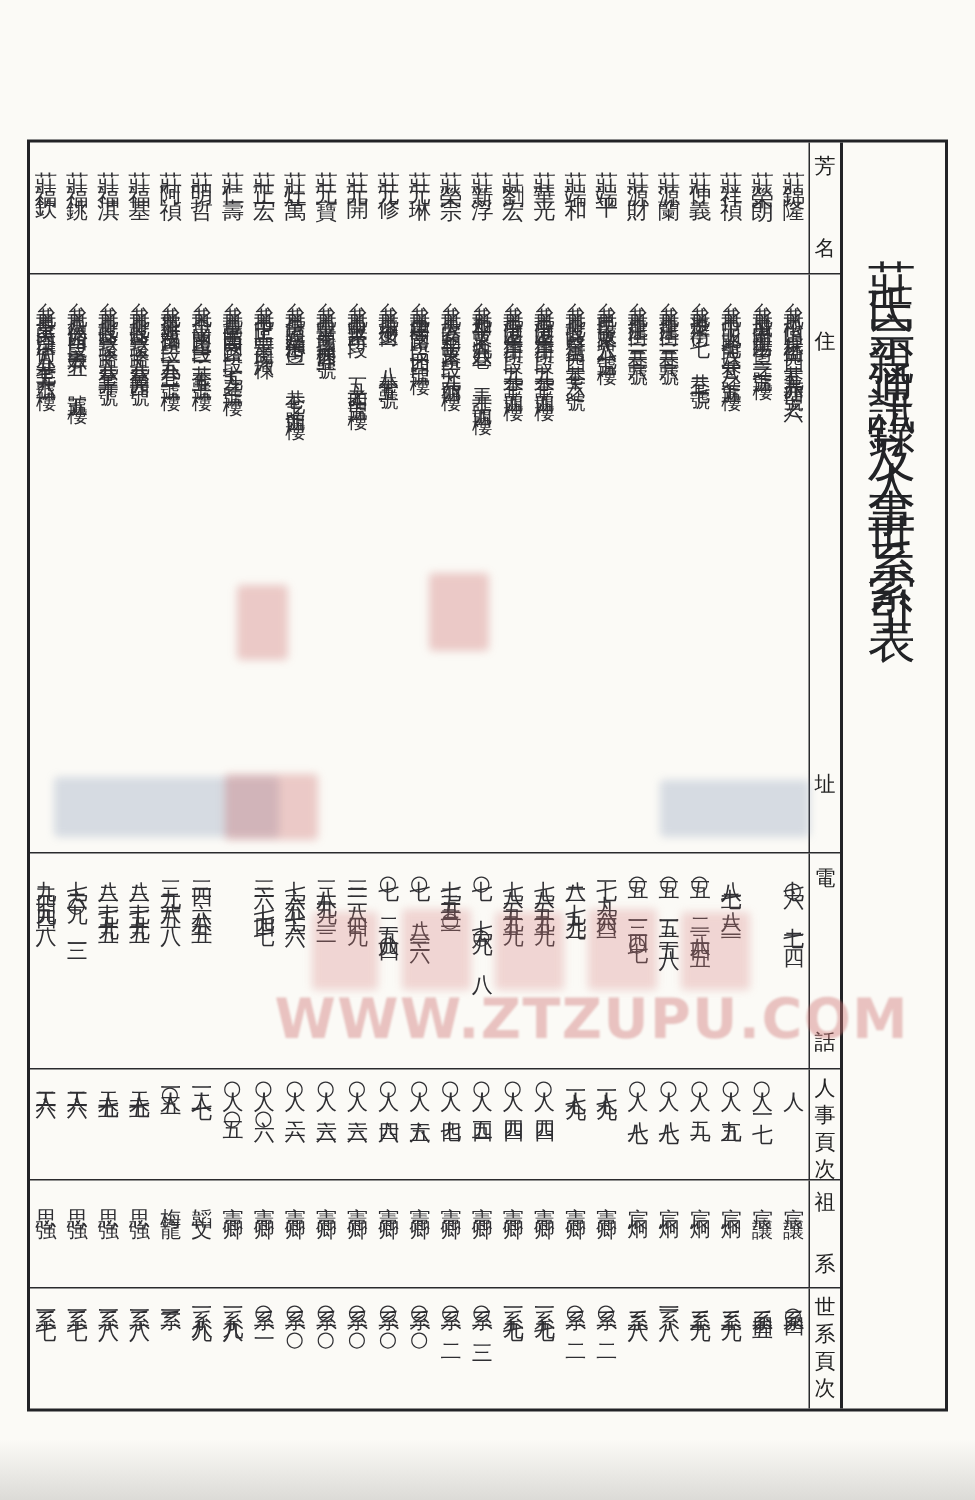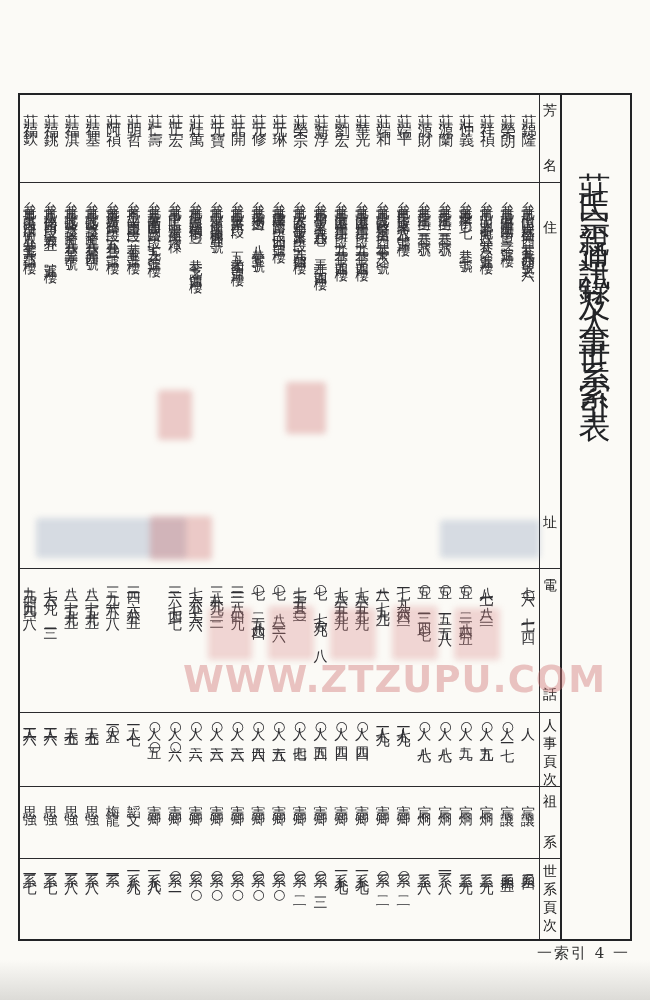--- a/index.html
+++ b/index.html
@@ -577,21 +577,20 @@
           <div class="cell">
             <span class="vtext">系二一七</span>
           </div>
         </div>
       </div>
     <div class="title-area">
       <div class="title">莊氏宗親通訊錄及人事世系索引表</div>
     </div>
   </div>
 
-  <div class="footer">一索引 4 一</div>
 
   <div class="wm-url">WWW.ZTZUPU.COM</div>
   <div class="blob pink" style="left:208px;top:608px;width:44px;height:52px;"></div>
   <div class="blob pink" style="left:268px;top:606px;width:46px;height:54px;"></div>
   <div class="blob pink" style="left:330px;top:608px;width:46px;height:52px;"></div>
   <div class="blob pink" style="left:392px;top:606px;width:46px;height:54px;"></div>
   <div class="blob pink" style="left:454px;top:608px;width:46px;height:52px;"></div>
   <div class="blob red" style="left:286px;top:382px;width:40px;height:52px;"></div>
   <div class="blob red" style="left:158px;top:390px;width:34px;height:50px;"></div>
   <div class="blob blue" style="left:36px;top:518px;width:150px;height:40px;"></div>

